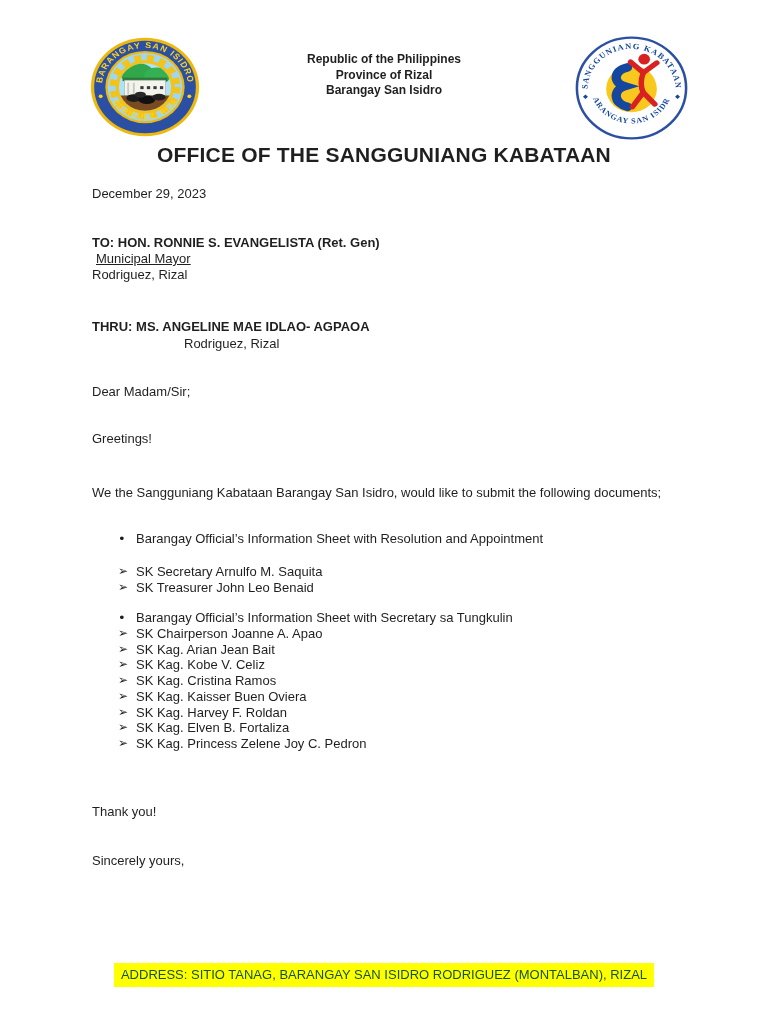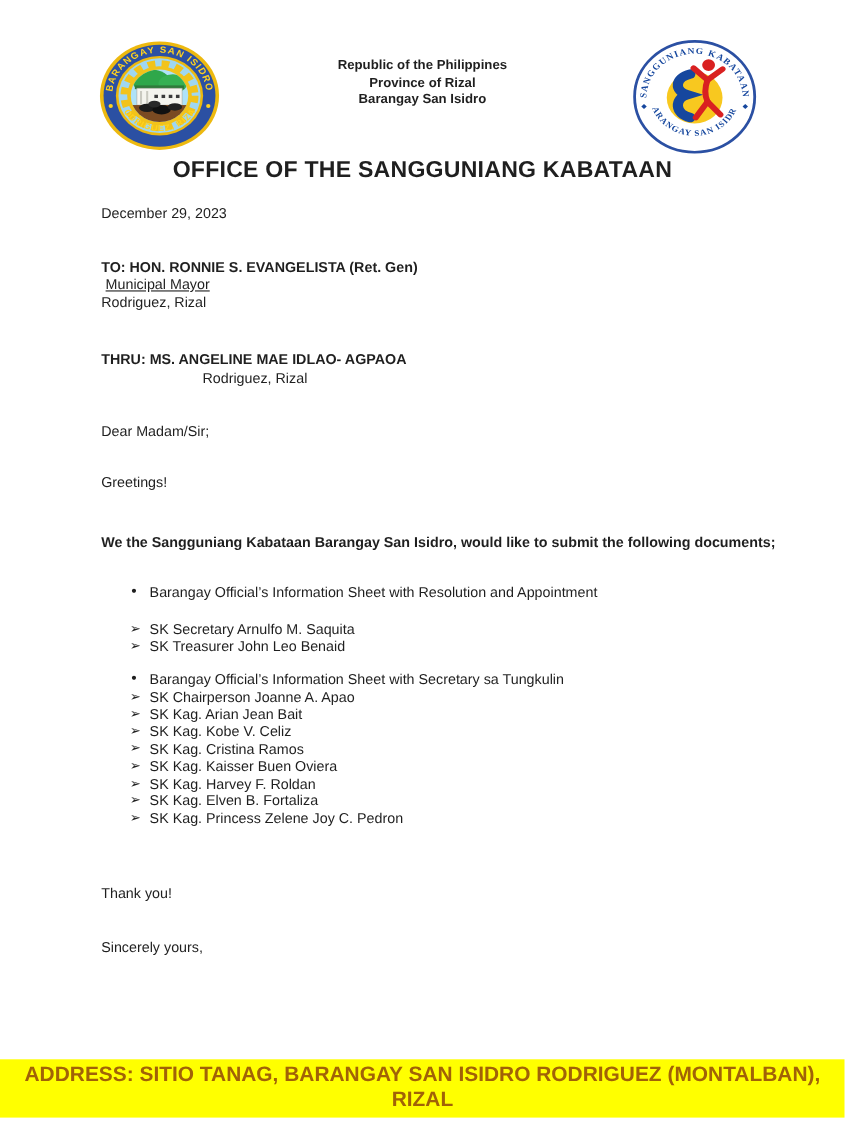--- a/index.html
+++ b/index.html
@@ -19,39 +19,39 @@
 
   .blk{position:absolute;left:92px;font-size:13px;line-height:15.7px;}
   .b{font-weight:bold;}
   .date{top:186px;}
   .to-blk{top:235px;line-height:16px;}
   .to-blk .ind{padding-left:4px;text-decoration:underline;}
   .thru-blk{top:306px;line-height:17px;margin-top:12px;}
   .thru-blk .sub{padding-left:92px;}
   .salutation{top:384px;}
   .greeting{top:431px;}
-  .intro{top:485px;font-weight:bold;}
+  .intro{top:485px;}
 
   .sec-head{display:flex;}
   .sec1-head{top:531px;}
   .sec1-items{top:564px;}
   .sec2-head{top:610px;}
   .sec2-items{top:626px;}
   .li{display:flex;}
   .marker{flex:none;width:18px;margin-left:26px;font-family:"DejaVu Sans",sans-serif;}
   .marker.dot{font-size:13px;}
   .marker.arr{font-size:12px;}
 
   .thanks{top:804px;}
   .signoff{top:853px;}
   .sig{top:893px;line-height:16px;}
 
   .footer{position:absolute;left:0;right:0;top:963px;text-align:center;}
-  .footer .hl{display:inline-block;background:#FFFF00;color:#a16207;
-      font-weight:bold;font-size:19px;padding:4px 7px 5px 7px;}
+  .footer .hl{display:inline-block;background:#FFFF00;color:#14532d;
+      font-weight:normal;font-size:13px;padding:4px 7px 5px 7px;}
 </style>
 </head>
 <body>
 
 <div class="page">
 
   <div class="seal seal-left">
     <svg viewBox="0 0 120 120" preserveAspectRatio="none">
       <circle cx="60" cy="60" r="58" fill="#edb90f"></circle>
       <circle cx="60" cy="60" r="54.5" fill="#2b50a3"></circle>

